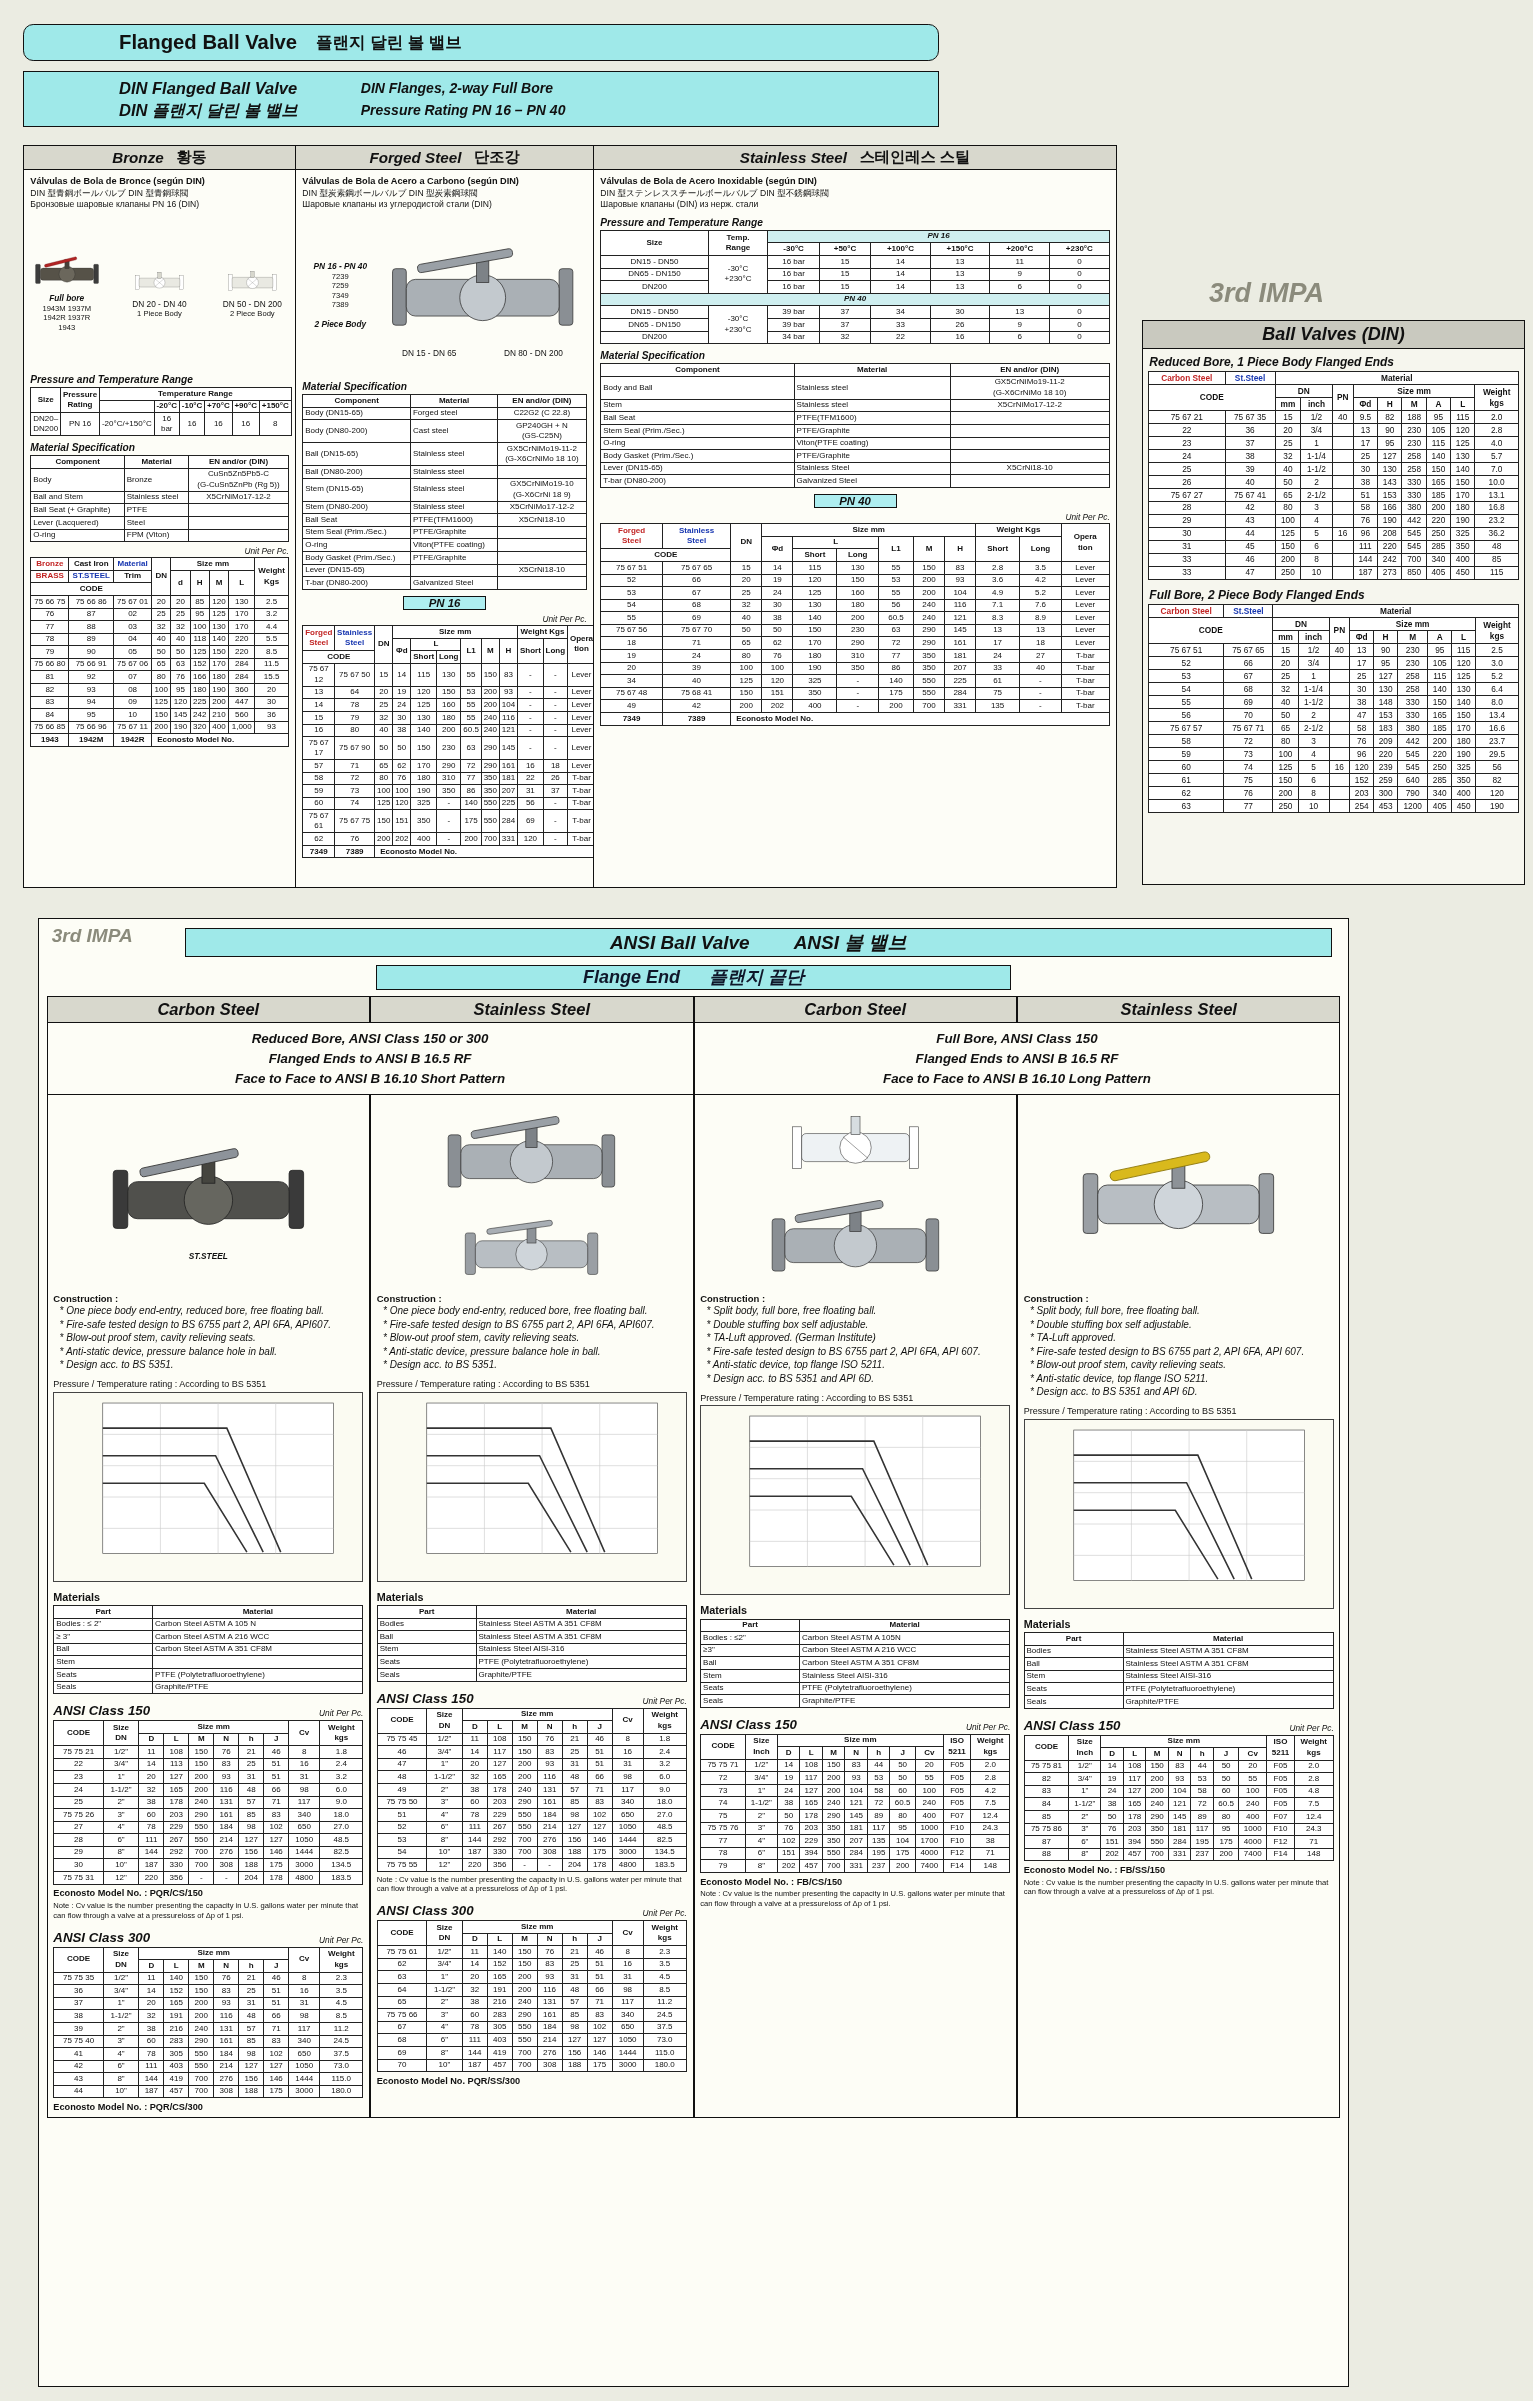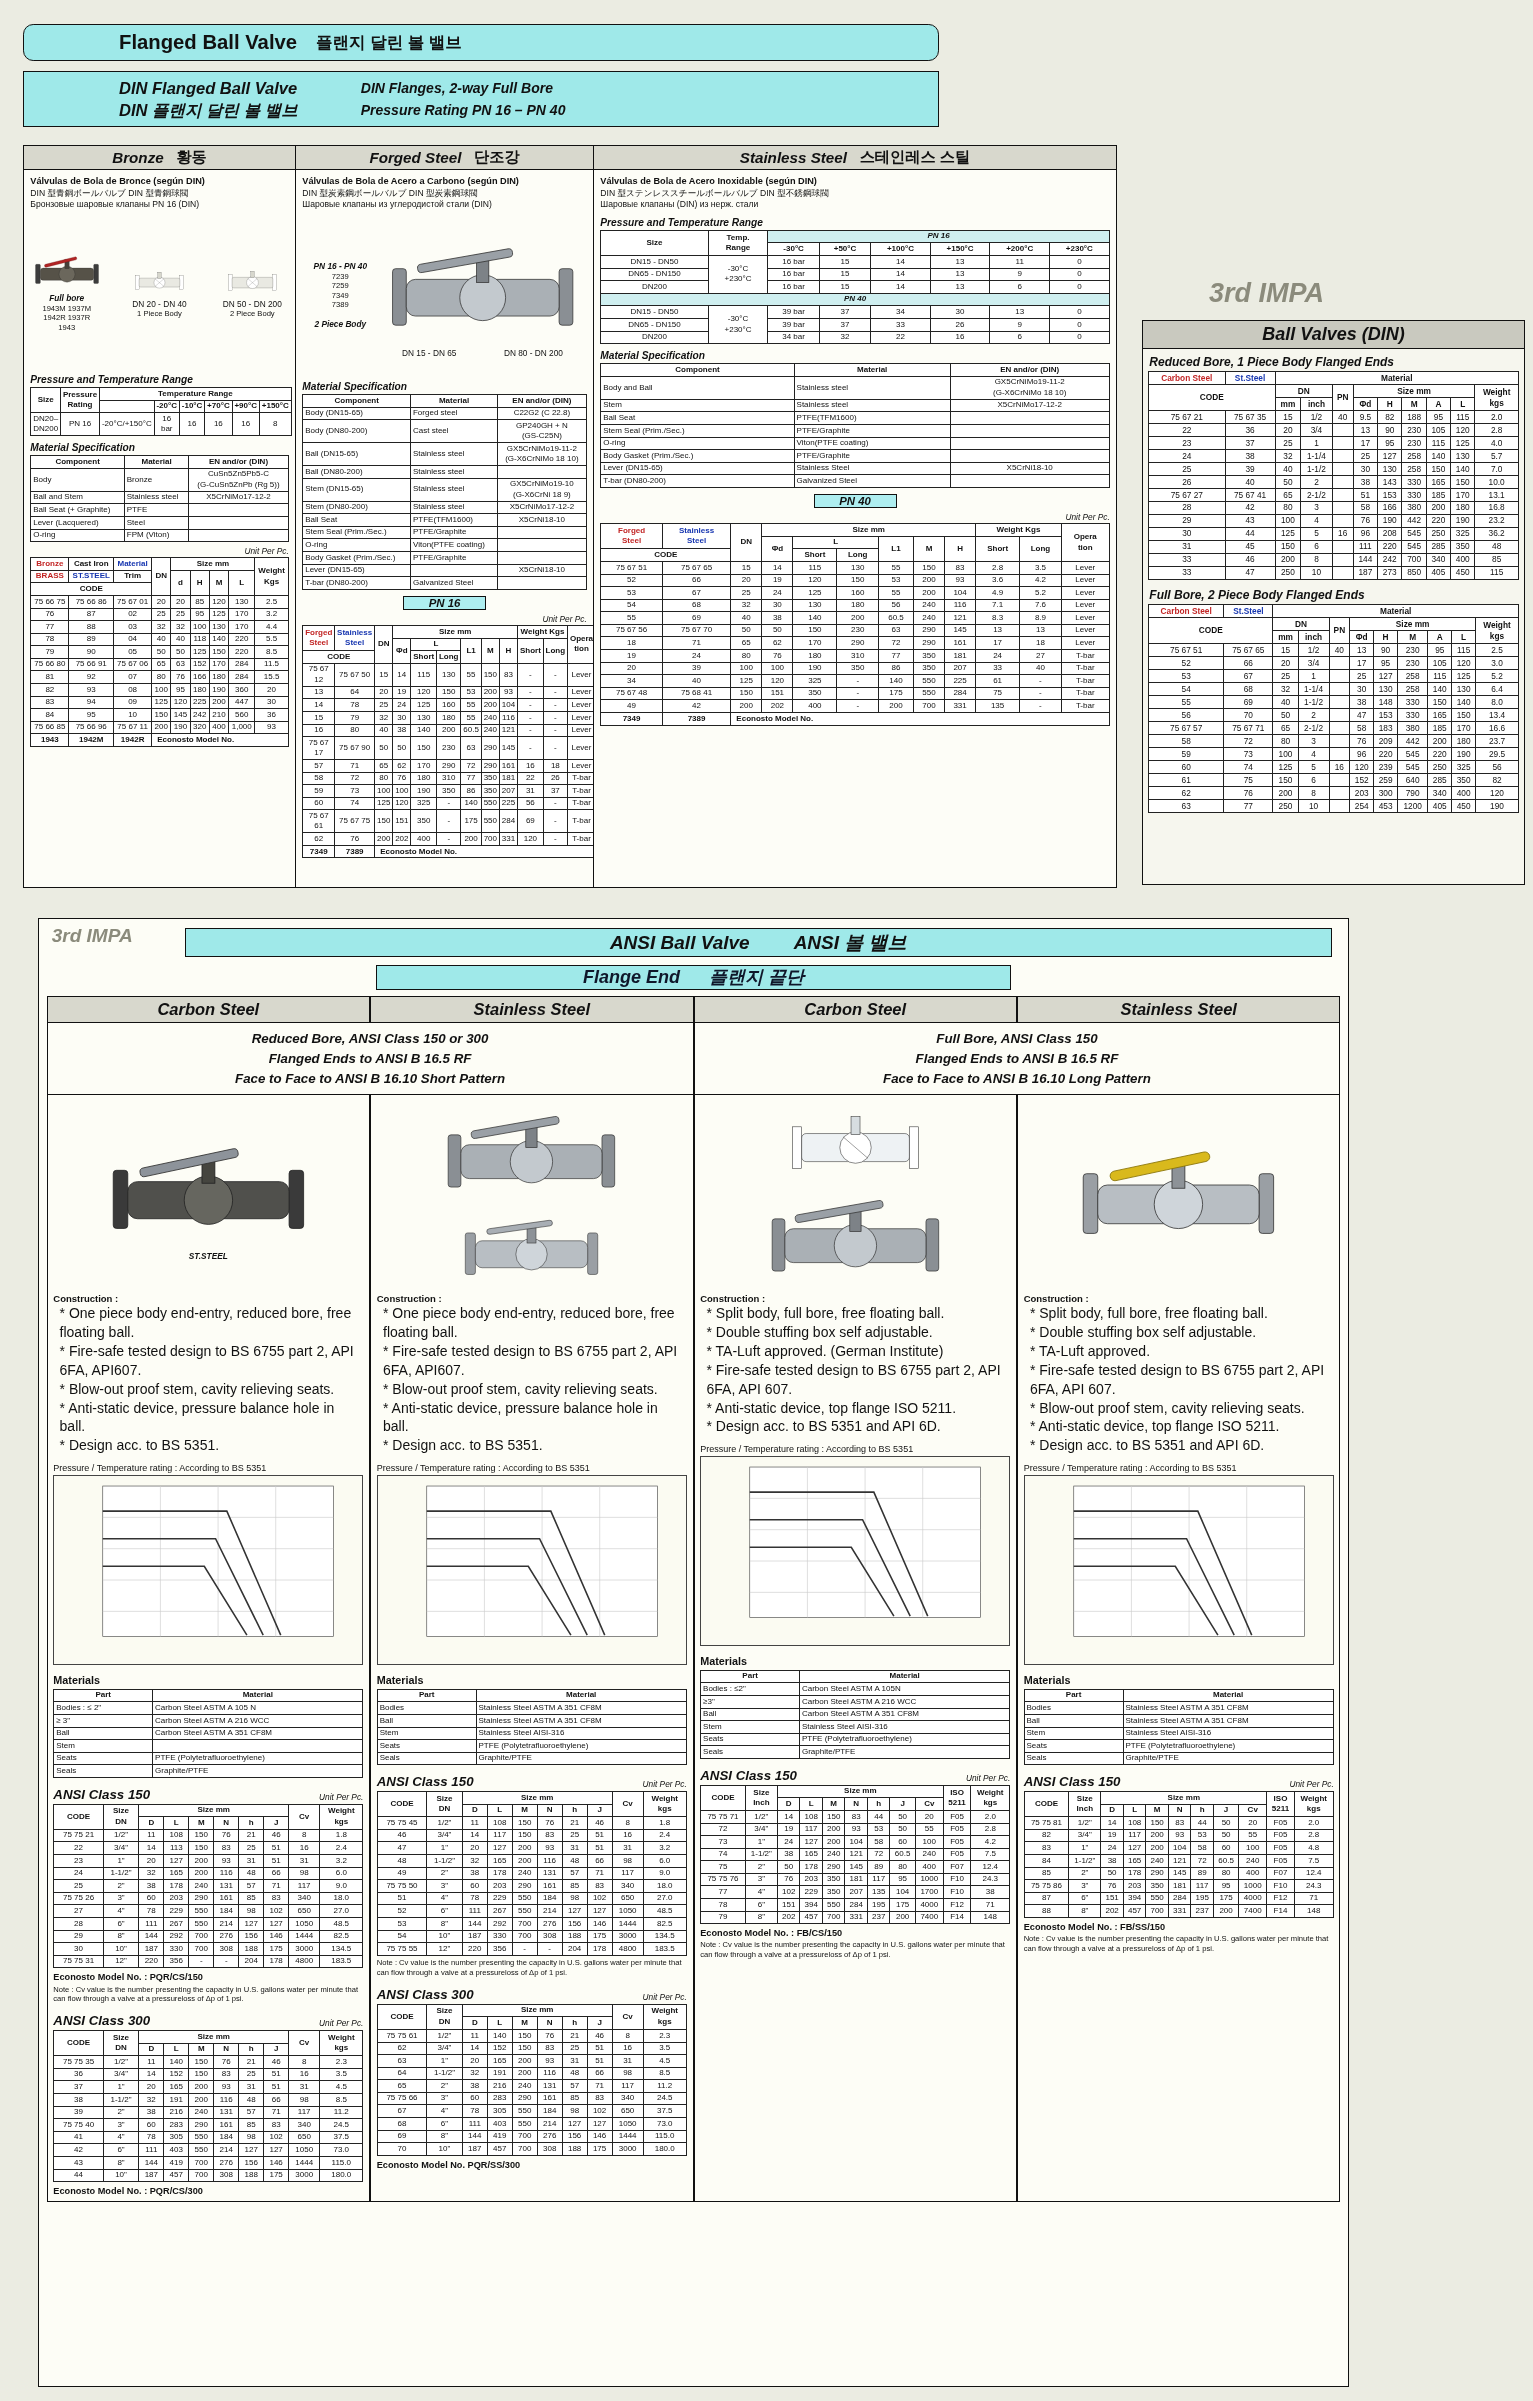--- a/index.html
+++ b/index.html
@@ -66,21 +66,21 @@
   .ansi-brand{position:absolute;left:12.7px;top:6.3px;font-size:19px;color:#8b8b7c;font-weight:bold;font-style:italic;}
   .ansi-title{margin:9px 16.5px 0 146px;height:29px;background:#9fe9e9;border:0.6px solid #111;display:flex;align-items:center;justify-content:center;gap:44px;font-size:19px;font-weight:bold;font-style:italic;}
   .ansi-flange{margin:7.6px auto 6.3px;width:635px;height:25.4px;background:#9fe9e9;border:0.6px solid #111;display:flex;align-items:center;justify-content:center;gap:29px;font-size:18px;font-weight:bold;font-style:italic;color:#0f172a;}
   .ansi-grid{display:grid;grid-template-columns:1fr 1fr 1fr 1fr;margin:0 7.6px;}
   .acol-head{background:#d8d8cd;border:0.6px solid #111;height:27px;display:flex;align-items:center;justify-content:center;font-size:16.5px;font-weight:bold;font-style:italic;}
   .asub{border:0.6px solid #111;border-top:none;grid-column:span 2;text-align:center;font-size:13.3px;font-weight:bold;font-style:italic;padding:5.7px 0;line-height:1.5;background:#fdfdf6;}
   .acol{border:0.6px solid #111;border-top:none;padding:5.1px 5.7px;overflow:hidden;background:#fdfdf6;}
   .photo{height:190px;display:flex;flex-direction:column;align-items:center;justify-content:center;}
   .cons{margin-top:2.5px;}
   .cons-t{font-size:9.5px;font-weight:bold;}
-  .cons .li{font-size:14px;line-height:1.35;padding-left:6.3px;}
+  .cons .li{font-size:10px;line-height:1.35;padding-left:6.3px;font-style:italic;}
   .ptcap{font-size:9px;margin:7.6px 0 2.5px;}
   .chartwrap{border:0.6px solid #444;height:190px;background:#fbfbf2;}
   .ptsvg{width:100%;height:100%;}
   .mat-t{font-size:10.8px;font-weight:bold;margin:9px 0 2.5px;}
   .trow{display:flex;justify-content:space-between;align-items:flex-end;margin:9px 0 1.9px;}
   .trow .tt{font-size:13.3px;font-weight:bold;font-style:italic;}
   .trow .unit{font-size:8.3px;font-style:italic;}
   .model{font-size:9.2px;margin-top:3.8px;font-weight:bold;}
   .note{font-size:7.6px;line-height:1.3;margin-top:2.5px;}
   .caps2{display:flex;justify-content:space-around;width:100%;}

